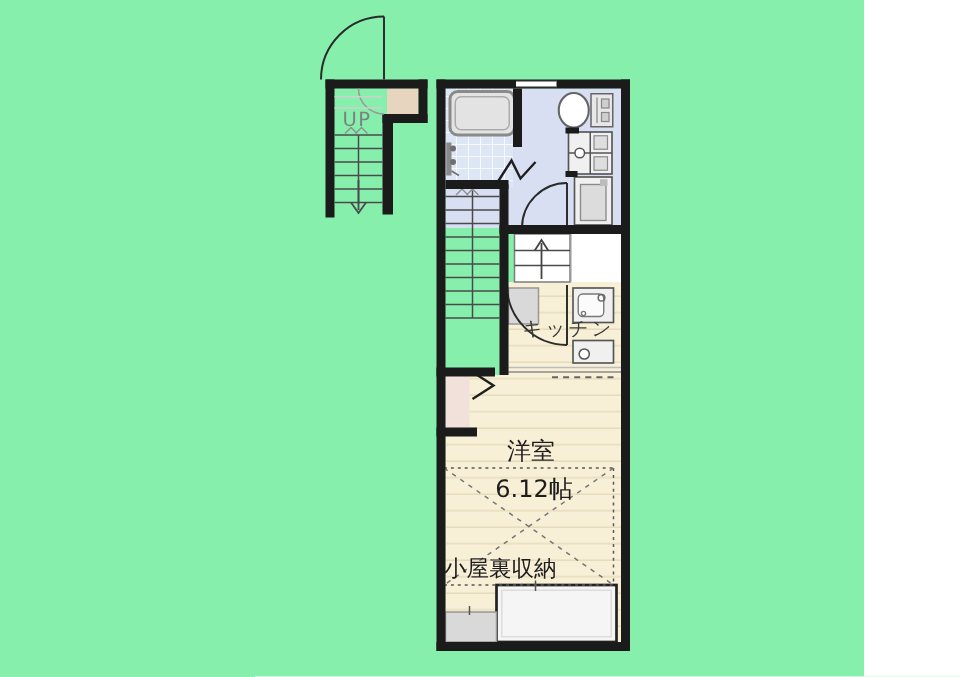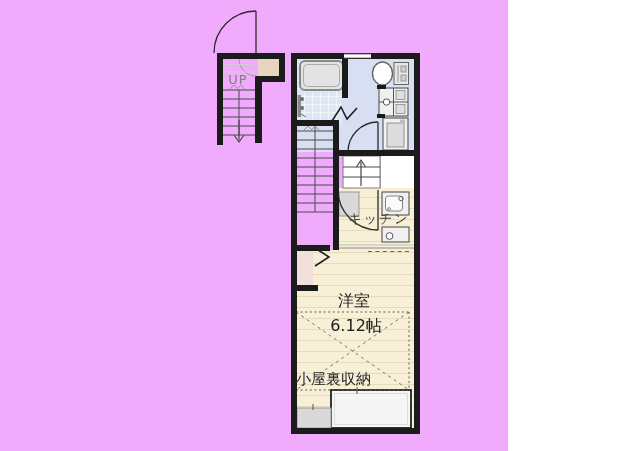--- a/index.html
+++ b/index.html
@@ -1,16 +1,16 @@
 <!DOCTYPE html>
 <html style="--wall: #1b1b1b; --washroom-floor: #d8dff2; --bathroom-tile: #dde6f5; --wood-floor: #f8efd7; --wood-floor-line: #e6dcbc; --genkan-floor: #e8d5bf; --closet-floor: #f2e1da; --fixture-gray: #d9d9d9;"><head>
 <meta charset="utf-8">
 <style>
   html,body{margin:0;padding:0;background:#ffffff;}
-  #canvas{position:relative;width:508px;height:451px;background:#f0abfc;overflow:hidden;}
+  #canvas{position:relative;width:576px;height:451px;background:#86efac;overflow:hidden;}
   svg{display:block;}
   .wall{fill:var(--wall,#1b1b1b);}
   .door{stroke:#2a2a2a;stroke-width:1.3;fill:none;}
   .fold{stroke:#1f1f1f;stroke-width:1.6;fill:none;stroke-linejoin:miter;}
   .tread{stroke:#4a4a4a;stroke-width:1;}
   .tread-light{stroke:#cfcfcf;stroke-width:1;}
   .chev{stroke:#8f8f8f;stroke-width:0.9;fill:none;}
   .fixture{fill:#f0f0f0;stroke:#555;stroke-width:1.1;}
   .fixture-inner{fill:#fbfbfb;stroke:#777;stroke-width:0.9;}
   .gray-box{fill:var(--fixture-gray,#d9d9d9);stroke:#979797;stroke-width:1;}

